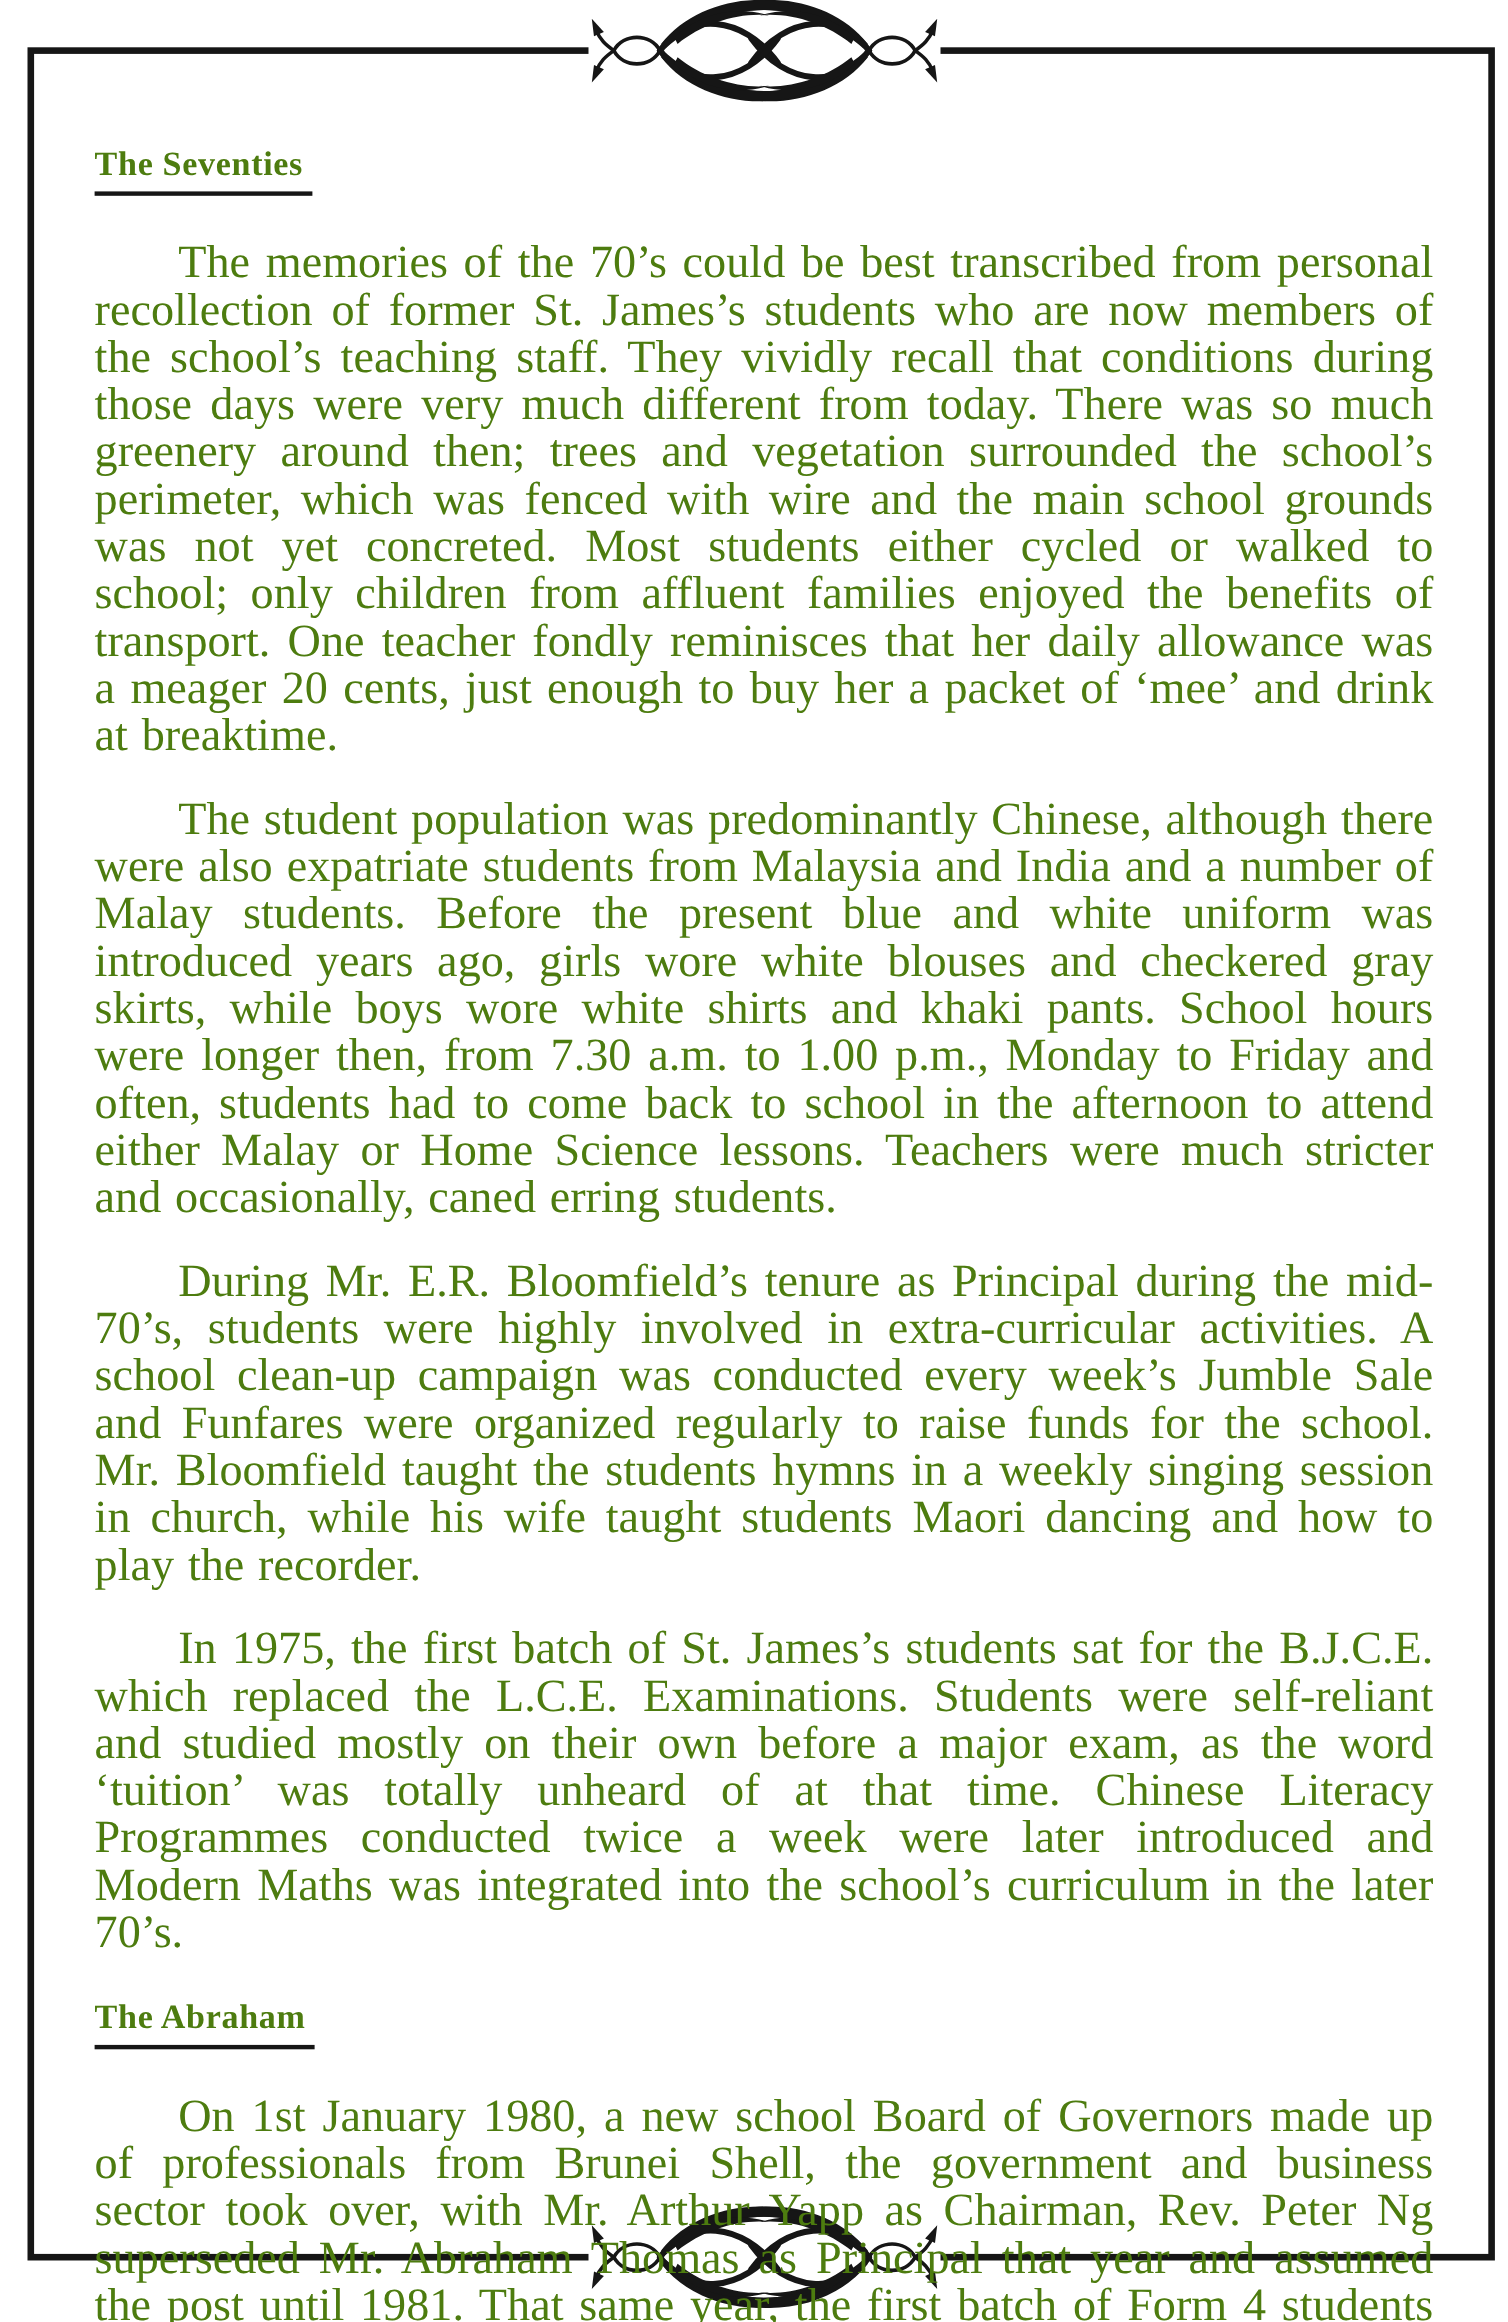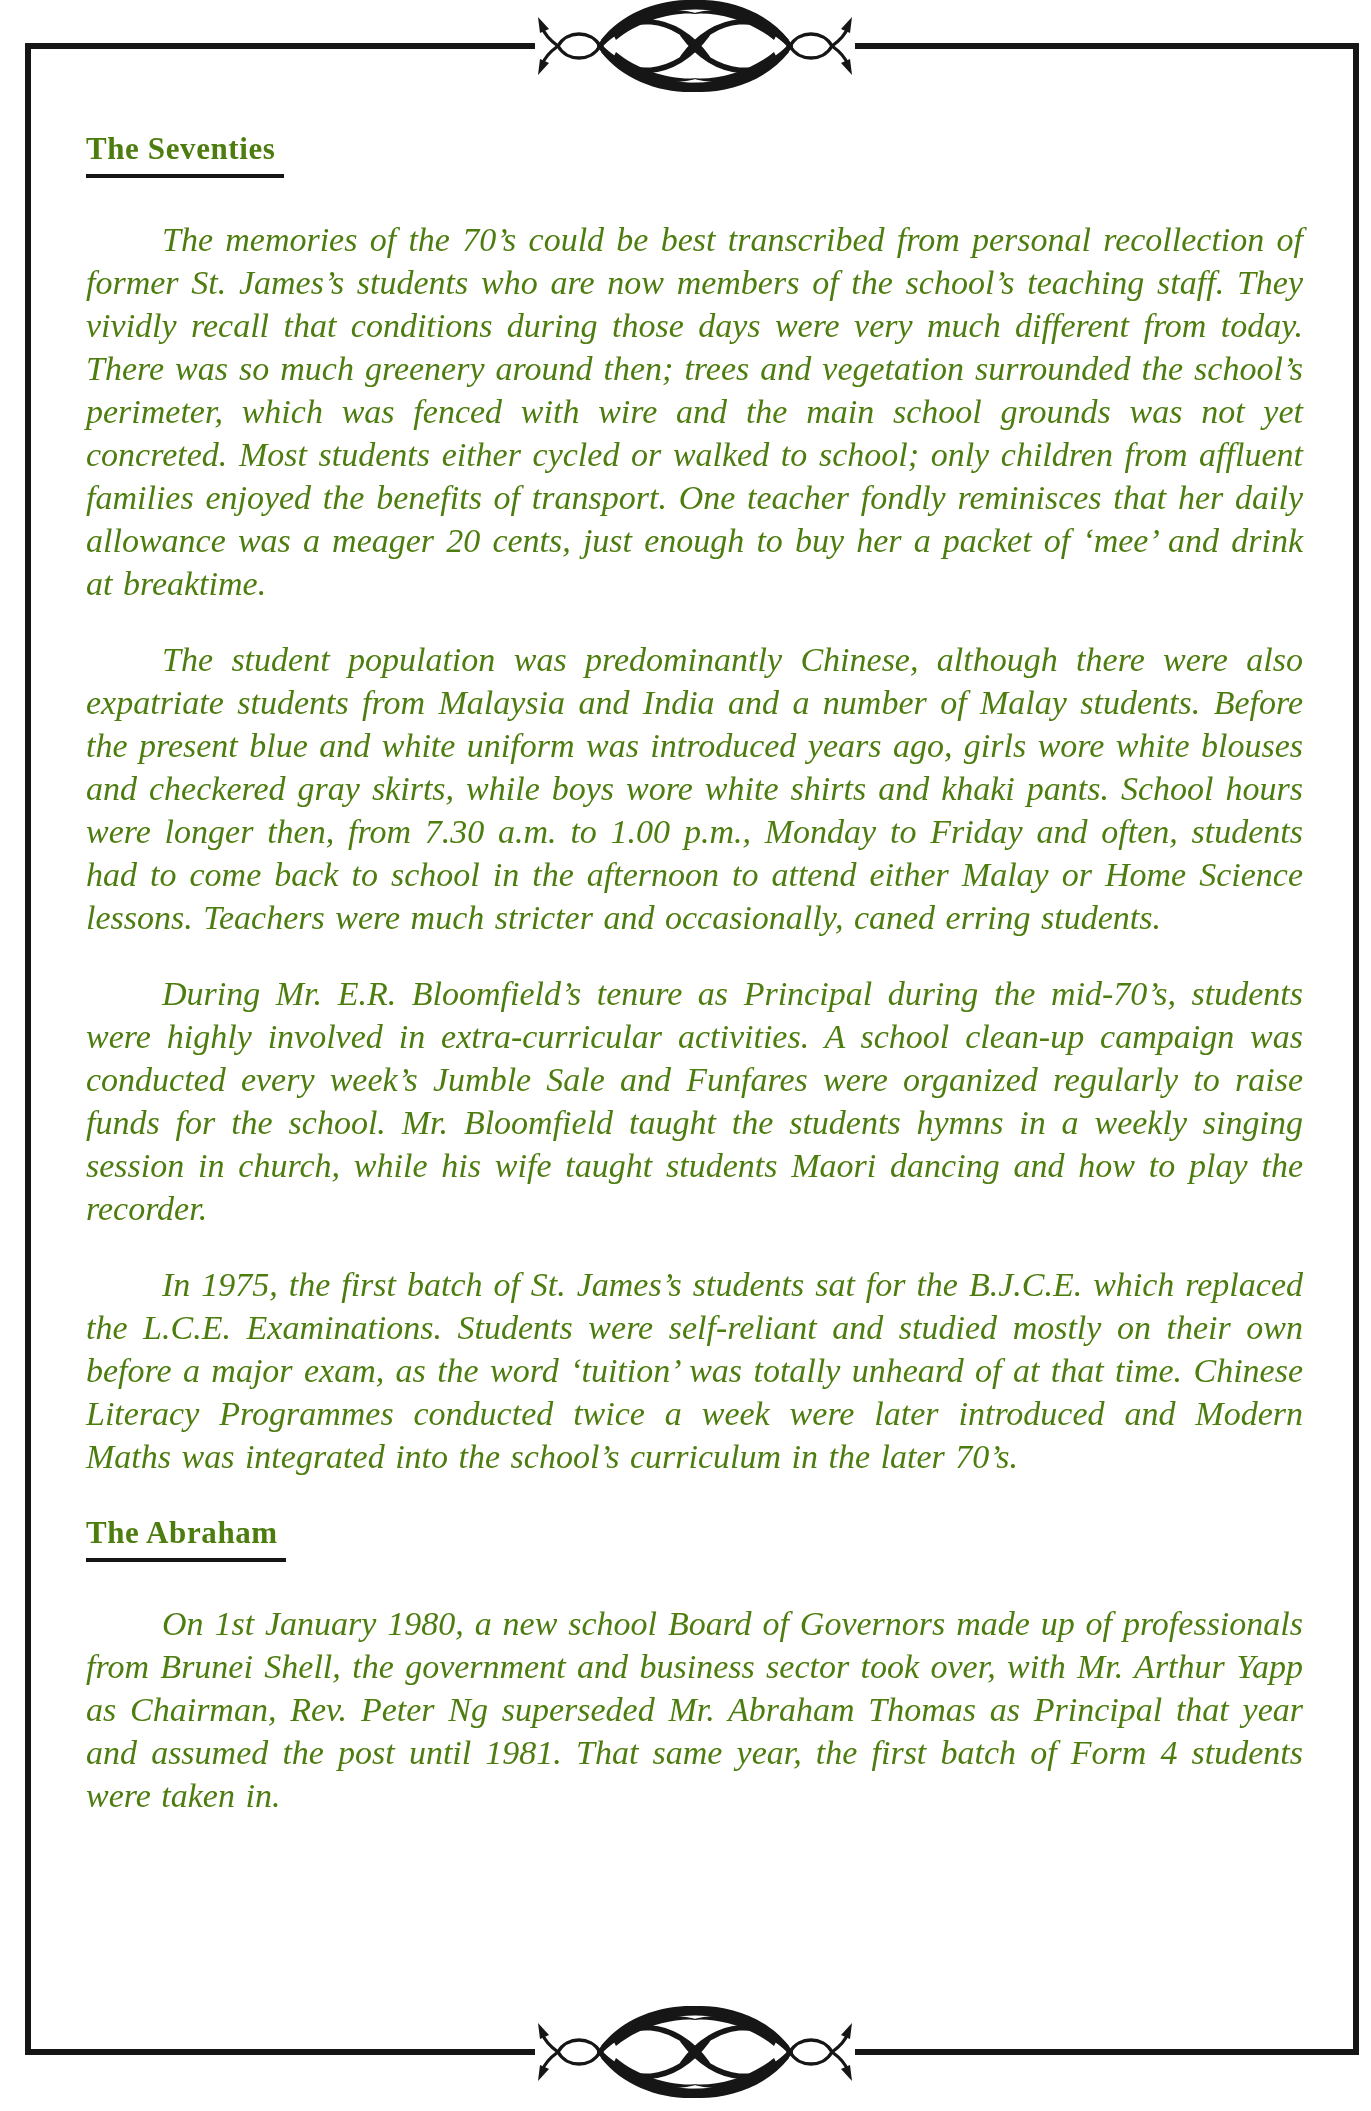--- a/index.html
+++ b/index.html
@@ -38,27 +38,26 @@
     display: table;
     font-size: 31px;
     line-height: 43px;
     font-weight: bold;
     letter-spacing: 0.6px;
     margin: 0 0 40px 0;
     padding: 0 8px 4px 0;
     border-bottom: 4px solid #161616;
   }
   p.para {
-    font-size: 34px;
+    font-size: 42px;
     line-height: 43px;
     text-align: justify;
     text-indent: 76px;
     word-spacing: 2px;
     margin: 0 0 33px 0;
-    font-style: italic;
   }
   .ornament {
     position: absolute;
     width: 320px;
     height: 112px;
     left: 523px;
     background: #ffffff;
   }
   .ornament svg { display: block; width: 320px; height: 112px; }
   .ornament-top { top: -10px; }

